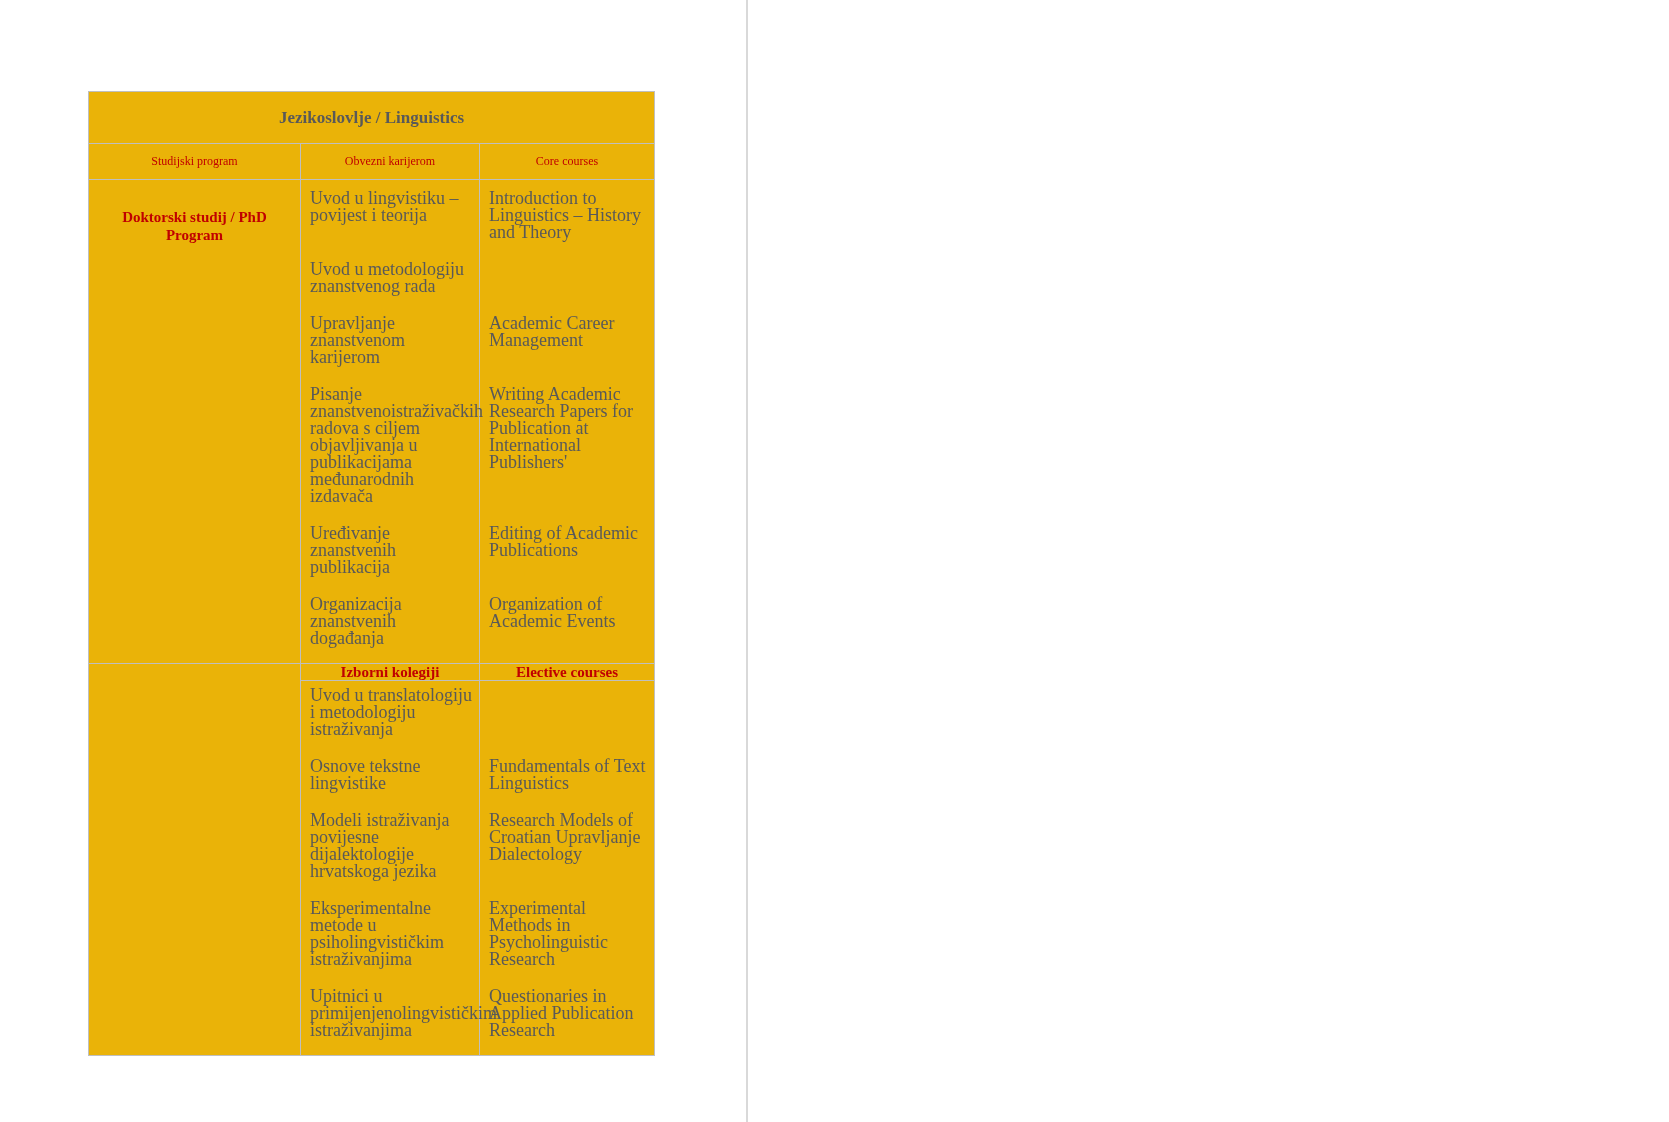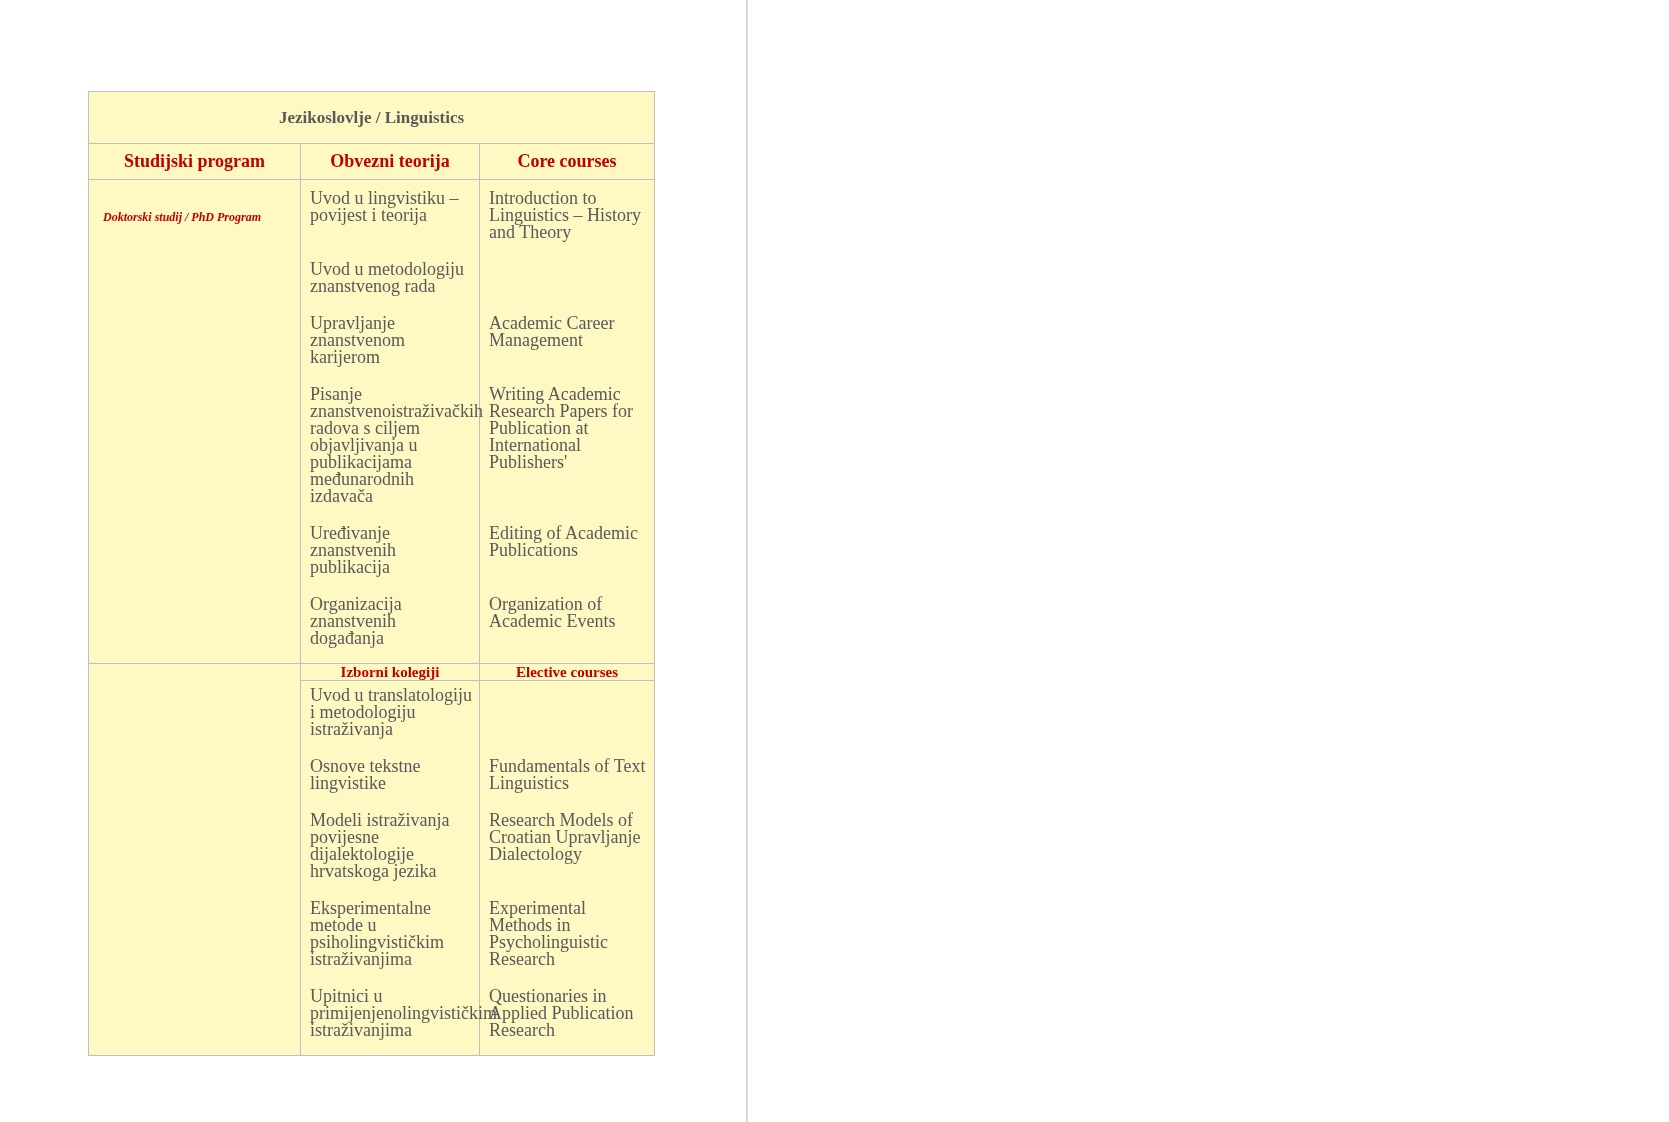--- a/index.html
+++ b/index.html
@@ -19,50 +19,50 @@
   }
   .page-boundary{
     position:absolute;top:0;left:746px;width:2px;height:1122px;
     background:var(--divider);
   }
   .doc-grid{
     position:absolute;left:88px;top:91px;
     display:grid;
     grid-template-columns:212px 179px 174px;
     border:1px solid var(--border);
-    background:#fef9c3;
+    background:#eab308;
     box-sizing:content-box;
   }
   .cell{box-sizing:border-box;}
   
   .cell-title{
     grid-column:1 / 4;grid-row:1;
     height:52px;
     display:flex;align-items:center;justify-content:center;
     font-weight:bold;font-size:17px;color:var(--ink);
     border-bottom:1px solid var(--border);
   }
   
   .head{
     height:36px;
     display:flex;align-items:center;justify-content:center;
-    font-weight:bold;font-size:18px;color:var(--red);
+    font-weight:normal;font-size:12px;color:var(--red);
     border-bottom:1px solid var(--border);
   }
   .h-c1{grid-column:1;grid-row:2;border-right:1px solid var(--border);}
   .h-c2{grid-column:2;grid-row:2;border-right:1px solid var(--border);}
   .h-c3{grid-column:3;grid-row:2;}
   
   .cell-program{
     grid-column:1;grid-row:3 / span 6;
     border-right:1px solid var(--border);
     padding:28px 14px 0 14px;
-    font-weight:bold;font-size:12px;color:var(--red);
+    text-align:center;
+    font-weight:bold;font-size:15px;color:var(--red);
     line-height:18px;
-    font-style:italic;
   }
   
   .cell-spacer{
     grid-column:1;grid-row:9 / span 6;
     border-right:1px solid var(--border);
     border-top:1px solid var(--border);
   }
   .ehead{
     height:18px;
     display:flex;align-items:center;justify-content:center;
@@ -86,21 +86,21 @@
 </style>
 </head>
 <body>
 
 <div class="page-boundary"></div>
 
 <div class="doc-grid" id="course-grid">
   <div class="cell cell-title">Jezikoslovlje / Linguistics</div>
 
   <div class="cell head h-c1">Studijski program</div>
-  <div class="cell head h-c2">Obvezni teorija</div>
+  <div class="cell head h-c2">Obvezni karijerom</div>
   <div class="cell head h-c3">Core courses</div>
 
   <div class="cell cell-program">Doktorski studij / PhD Program</div>
 
   <div class="cell cell-spacer"></div>
   <div class="cell ehead eh-c2">Izborni kolegiji</div>
   <div class="cell ehead eh-c3">Elective courses</div>
 <div class="cell pair-cell col-hr first-core" style="grid-area: 3 / 2;">Uvod u lingvistiku – povijest i teorija</div>
     <div class="cell pair-cell col-en first-core" style="grid-area: 3 / 3;">Introduction to Linguistics – History and Theory</div>
     <div class="cell pair-cell col-hr" style="grid-area: 4 / 2;">Uvod u metodologiju znanstvenog rada</div>

